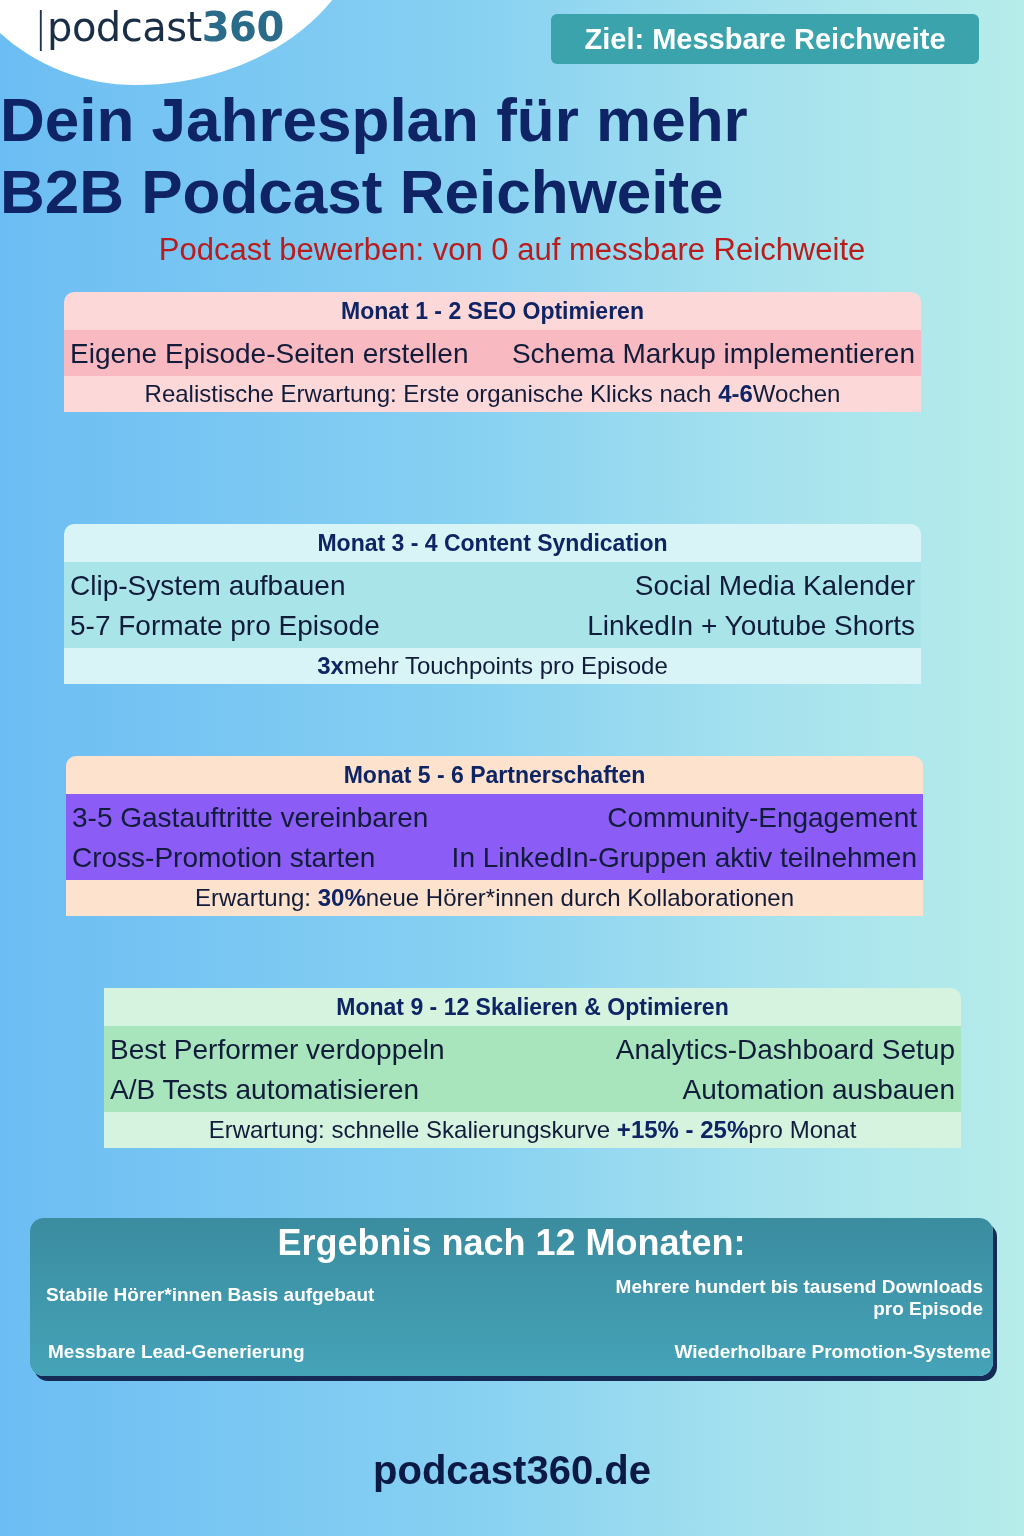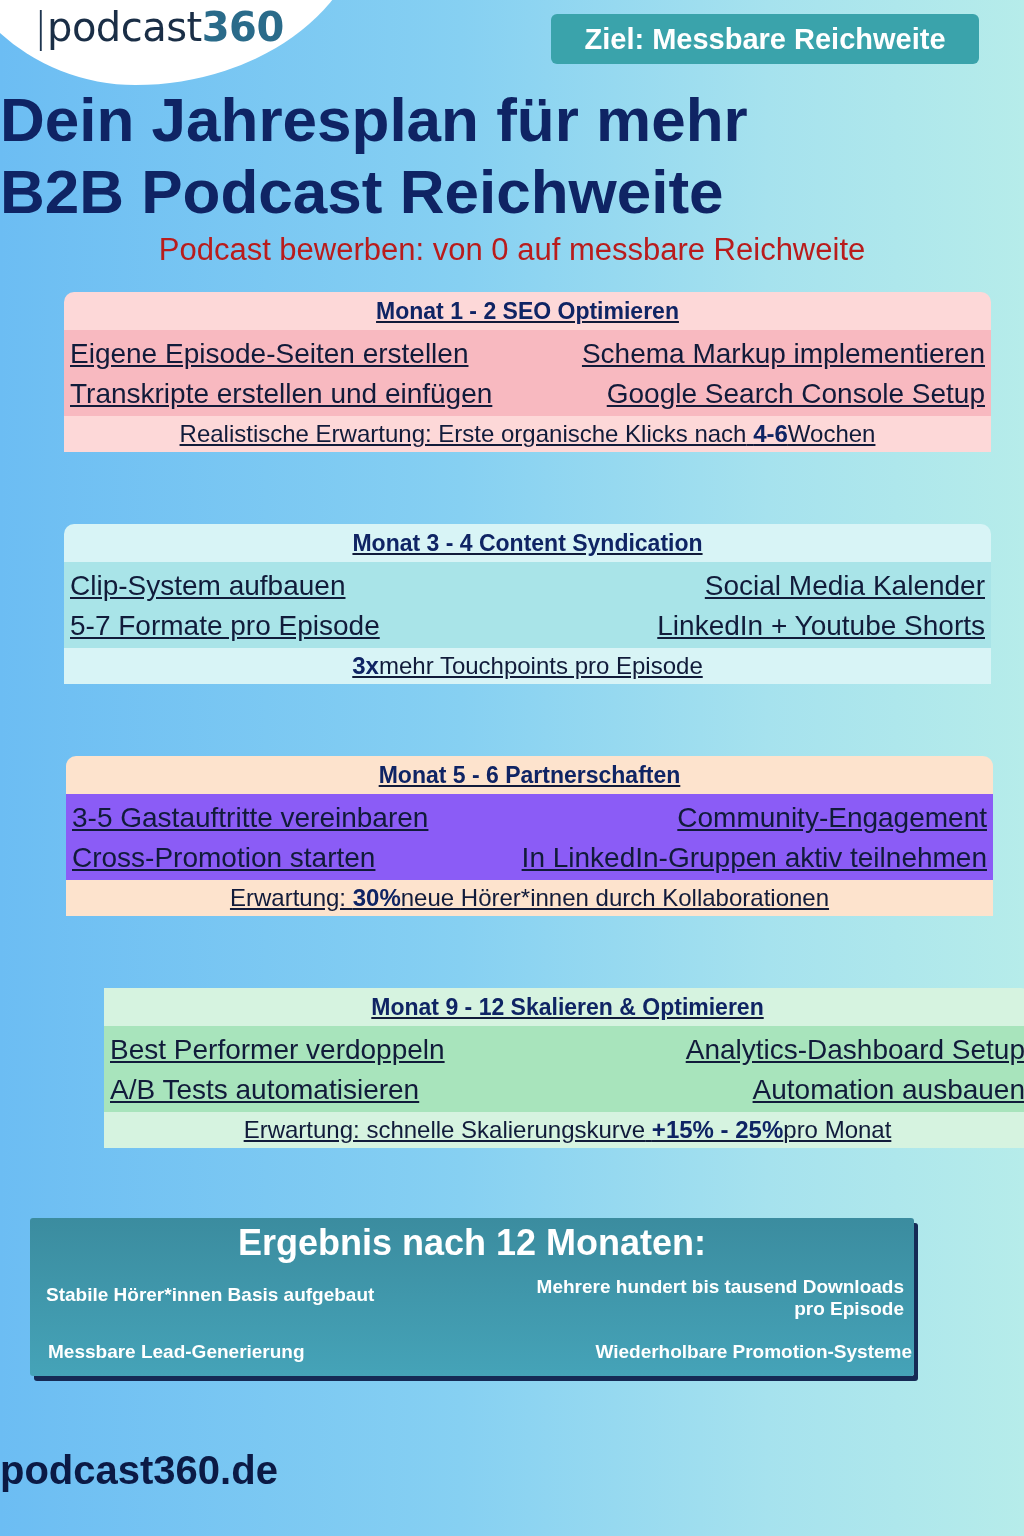--- a/index.html
+++ b/index.html
@@ -30,51 +30,51 @@
     position:absolute; left:0; top:84px; width:1024px; text-align:left;
     font-family:"Liberation Sans", sans-serif; font-weight:bold; font-size:62px;
     line-height:72px; color:#0f2464;
   }
   .subtitle {
     position:absolute; left:0; top:232px; width:1024px; text-align:center;
     font-family:"Liberation Sans", sans-serif; font-weight:normal; font-size:31px;
     color:#b91c1c;
   }
   .phase {
-    position:absolute; width:927px; border-radius:10px 10px 0 0; overflow:hidden;
-    font-family:"Liberation Sans", sans-serif; color:#111b3a;text-decoration:underline;
+    position:absolute; width:857px; border-radius:10px 10px 0 0; overflow:hidden;
+    font-family:"Liberation Sans", sans-serif; color:#111b3a;
   }
   .phase .head {
     height:38px; display:flex; align-items:center; justify-content:center;
     font-weight:bold; font-size:23px; color:#0f2464;
   }
   .phase .body { padding:4px 6px 2px 6px; }
   .phase .row { display:flex; justify-content:space-between; height:40px; align-items:center; font-size:28px; }
   .phase .foot { height:36px; display:flex; align-items:center; justify-content:center; font-size:24px; }
   .phase .foot b { color:#0f2464; }
 
   .p1 .head, .p1 .foot { background:#fdd8d8; }
   .p1 .body { background:#f8b9c0; }
   .p2 .head, .p2 .foot { background:#d8f4f6; }
   .p2 .body { background:#a9e4e8; }
   .p3 .head, .p3 .foot { background:#fde3cd; }
   .p3 .body { background:#8b5cf6; }
   .p4 .head, .p4 .foot { background:#d6f3e0; }
   .p4 .body { background:#a8e4bc; }
 
   .result {
-    position:absolute; left:30px; top:1218px; width:884px; height:158px;
+    position:absolute; left:30px; top:1218px; width:963px; height:158px;
     background: linear-gradient(180deg, #3b8c9f 0%, #45a3b8 100%);
-    border-radius:3px; box-shadow: 4px 5px 0 #152a55;
+    border-radius:14px; box-shadow: 4px 5px 0 #152a55;
     font-family:"Liberation Sans", sans-serif; color:#fff;
   }
   .result .rtitle { text-align:center; font-weight:bold; font-size:36px; margin-top:4px; }
   .result .ritem { position:absolute; font-weight:bold; font-size:19px; }
   .footer-url {
-    position:absolute; left:0; top:1448px; width:1024px; 
+    position:absolute; left:0; top:1448px; width:1024px; text-align:center;
     font-family:"Liberation Sans", sans-serif; font-weight:bold; font-size:40px; color:#0b1a45;
   }
 </style>
 </head>
 <body>
 
 <div class="logo-blob"></div>
 <div class="logo"><span class="bar">|</span><span class="word">podcast</span><span class="num">360</span></div>
 
 <div class="goal-badge">Ziel: Messbare Reichweite</div>
@@ -84,24 +84,20 @@
   <div>B2B Podcast Reichweite</div>
 </div>
 <div class="subtitle">Podcast bewerben: von 0 auf messbare Reichweite</div>
 
 <div class="phase p1" style="left:64px; top:292px;">
   <div class="head">Monat 1 - 2 SEO Optimieren</div>
   <div class="body">
     <div class="row">
         <span>Eigene Episode-Seiten erstellen</span>
         <span>Schema Markup implementieren</span>
-      </div>
-    <div class="row">
-        <span>Transkripte erstellen und einfügen</span>
-        <span>Google Search Console Setup</span>
       </div>
   </div>
   <div class="foot"><span>Realistische Erwartung: Erste organische Klicks nach </span>&nbsp;<b>4-6</b><span> Wochen</span></div>
 </div>
 
 <div class="phase p2" style="left:64px; top:524px;">
   <div class="head">Monat 3 - 4 Content Syndication</div>
   <div class="body">
     <div class="row">
         <span>Clip-System aufbauen</span>

